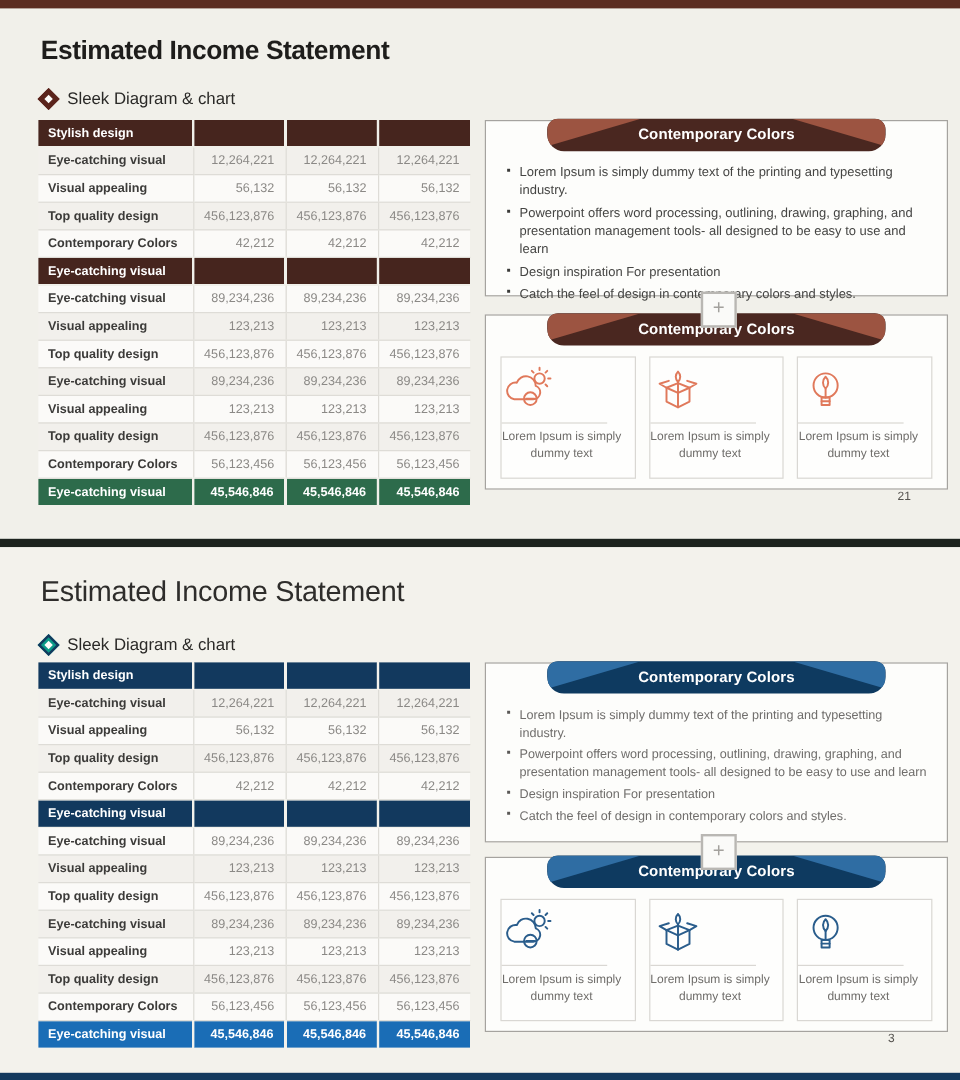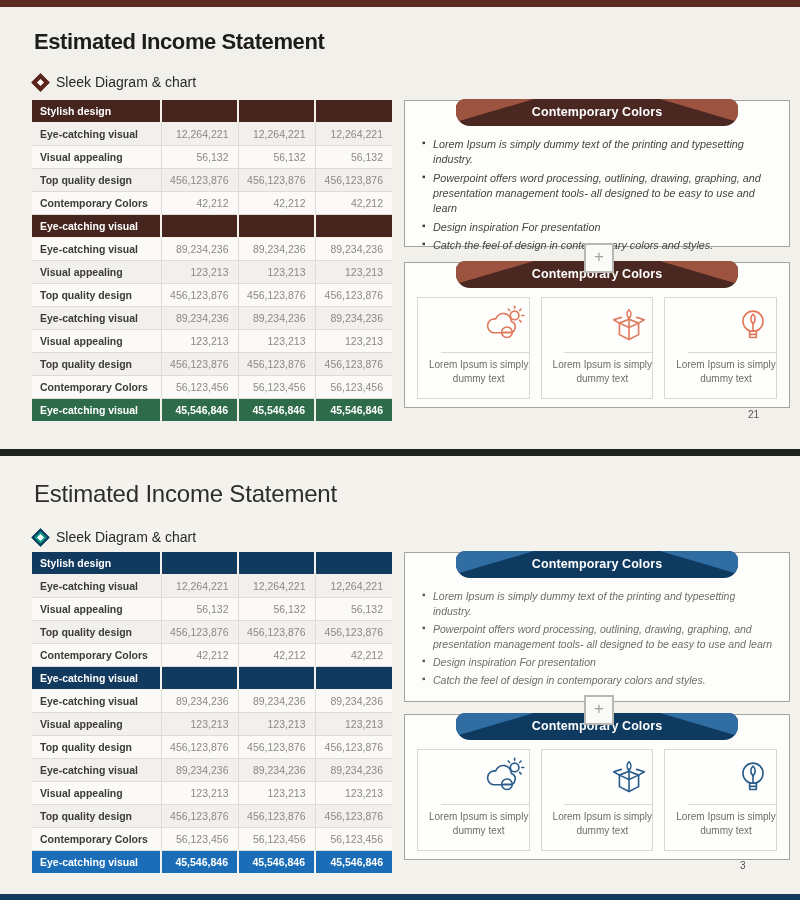--- a/index.html
+++ b/index.html
@@ -46,28 +46,28 @@
   #s2 .panel-text  { top:96px;  height:150px; }
   #s2 .panel-cards { top:258px; height:146px; }
 
   .banner { position:absolute; top:-2px; left:50%; transform:translateX(-50%); width:282px; height:27px;
             background:var(--banner-bg,#4a2720); border-radius:9px 9px 14px 14px; overflow:hidden; z-index:2; }
   .banner::before, .banner::after { content:""; position:absolute; top:0; width:78px; height:26px; background:var(--banner-fold,#9c5441); }
   .banner::before { left:0;  clip-path:polygon(0 0, 100% 0, 0 88%); }
   .banner::after  { right:0; clip-path:polygon(0 0, 100% 0, 100% 88%); }
   .banner-label { position:relative; z-index:1; display:block; text-align:center; color:#fff; font-weight:700; font-size:12.5px; line-height:26px; letter-spacing:0.1px; }
 
-  ul.bullets { list-style:none; margin:0; padding:36px 14px 0 16px;font-style:italic; }
+  ul.bullets { list-style:none; margin:0; padding:36px 14px 0 16px; }
   .bullets li { position:relative; padding-left:12px; margin-bottom:3px; font-size:10.8px; line-height:1.42; color:#454543; }
   .bullets li::before { content:"▪"; position:absolute; left:1px; top:-1px; font-size:10px; color:#3a3a38; }
   #s2 .bullets li { color:#6f6d6b; font-size:10.5px; }
   #s2 .bullets li::before { color:#5a5856; }
 
   .cards { position:absolute; top:34px; left:12px; right:12px; display:flex; gap:11px; }
-  .card { flex:1; background:#fefefd; border:1px solid #d9d7d3; height:102px; display:flex; flex-direction:column; align-items:flex-end; box-sizing:border-box; }
+  .card { flex:1; background:#fefefd; border:1px solid #d9d7d3; height:102px; display:flex; flex-direction:column; align-items:flex-start; box-sizing:border-box; }
   .card-icon { margin-top:5px; height:49px; color:var(--icon-color,#e0795b); }
   .card-divider { width:88px; border-top:1px solid #d9d7d3; margin:0 0 5px; }
   .card-text { font-size:10px; line-height:1.35; color:#6f6d6a; text-align:center; width:100px; }
 
   .plus { position:absolute; left:584px; width:26px; height:26px; border-radius:50%；
           border-radius:50%; background:#fafaf8; border:2px solid #b9b7b3; box-sizing:content-box;
           color:#a3a19d; font-size:17px; line-height:24px; text-align:center; z-index:3; }
   #s1 .plus { top:243px; } #s2 .plus { top:239px; }
 
   .pagenum { position:absolute; font-size:10px; color:#55534f; }

